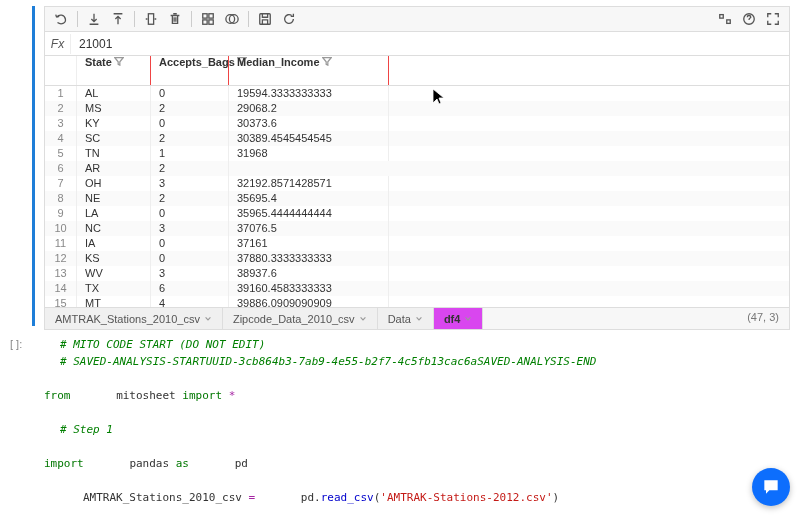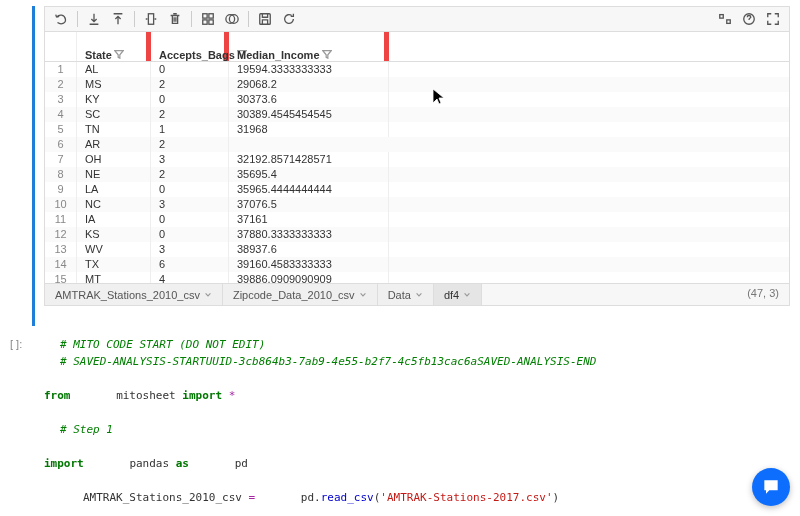--- a/index.html
+++ b/index.html
@@ -10,41 +10,41 @@
 .toolbar-right { margin-left: auto; display: flex; gap: 4px; align-items: center; }
 .tbtn { width: 20px; height: 20px; display: flex; align-items: center; justify-content: center; cursor: pointer; color: #555; border-radius: 3px; }
 .tbtn svg { width: 14px; height: 14px; stroke: #555; fill: none; stroke-width: 1.5; }
 .sep { width: 1px; height: 16px; background: #ccc; margin: 0 2px; }
 .fxbar { height: 24px; border: 1px solid #ddd; border-top: none; display: flex; align-items: center; }
 .fxlabel { width: 26px; text-align: center; font-style: italic; color: #555; border-right: 1px solid #eee; padding: 3px 0; }
 .fxval { padding: 0 8px; color: #333; flex: 1; }
 .grid { border: 1px solid #ddd; border-top: none; height: 252px; overflow: hidden; background: #fff; }
 .ghead { display: flex; height: 30px; border-bottom: 1px solid #ddd; background: #fff; font-weight: 600; font-size: 11px; color: #333; }
 .gh-idx { width: 32px; border-right: 1px solid #eee; }
-.gh-col { display: flex; align-items: flex-end; padding: 0 8px; border-right: 5px solid #ef4444; gap: 2px; }
+.gh-col { display: flex; align-items: flex-start; padding: 0 8px; border-right: 1px solid #ef4444; gap: 2px; }
 .gh-state { width: 74px; }
 .gh-bags { width: 78px; line-height: 1.1; }
 .gh-median { width: 160px; }
 .filter-icon svg { width: 10px; height: 10px; stroke: #999; fill: none; stroke-width: 1.5; }
 .grows { }
 .grow { display: flex; height: 15px; font-size: 11px; color: #333; }
 .grow:nth-child(even) { background: #fafafa; }
 .gc-idx { width: 32px; text-align: center; color: #888; border-right: 1px solid #eee; padding-top: 1px; }
 .gc-state { width: 74px; padding: 1px 8px 0; border-right: 1px solid #eee; }
 .gc-bags { width: 78px; padding: 1px 8px 0; border-right: 1px solid #eee; }
 .gc-median { width: 160px; padding: 1px 8px 0; border-right: 1px solid #eee; }
 .tabs { height: 22px; border: 1px solid #ddd; border-top: none; background: #f7f7f7; display: flex; align-items: stretch; font-size: 11px; }
 .tab { padding: 3px 10px; border-right: 1px solid #ddd; display: flex; align-items: center; gap: 4px; cursor: pointer; background: #f0f0f0; color: #555; }
-.tab.active { background: #e5e5e5; color: #333; }
+.tab.active { background: #d946ef; color: #333; font-weight: bold; }
 .tab-dd svg { width: 8px; height: 8px; stroke: #999; fill: none; stroke-width: 1.5; }
 .shape { margin-left: auto; padding: 3px 10px; color: #777; text-align: right; }
 .codecell { position: absolute; left: 44px; top: 336px; right: 10px; font-family: "Menlo", "Consolas", monospace; font-size: 11px; line-height: 1.55; color: #333; white-space: pre; }
 .cell-prompt { position: absolute; left: 10px; top: 338px; color: #888; font-size: 11px; }
 .c-comment { color: #007f00; font-style: italic; margin-left: 16px; }
-.c-kw { color: #007700; font-weight: bold; }
+.c-kw { color: #007700; font-weight: normal; }
 .c-op { color: #a626a4; }
 .c-str { color: #c41a16; }
 .c-func { color: #0000cc; }
 .c-name { color: #333; padding-left: 39px; }
 .help-bubble { position: absolute; right: 10px; bottom: 10px; width: 38px; height: 38px; border-radius: 50%; background: #0d6efd; display: flex; align-items: center; justify-content: center; cursor: pointer; box-shadow: 0 2px 6px rgba(0,0,0,0.25); }
 .help-bubble svg { width: 20px; height: 20px; fill: #fff; }
 .cursor-arrow { position: absolute; left: 432px; top: 88px; pointer-events:none; }
 .cursor-arrow svg { width: 14px; height: 18px; }
 </style>
 </head>
@@ -124,20 +124,24 @@
           </svg>
         </div>
       <div class="tbtn">
           <svg viewBox="0 0 16 16">
             <path d="M2 6V2h4M14 6V2h-4M2 10v4h4M14 10v4h-4"></path>
           </svg>
         </div>
     </div>
   </div>
 
+  <div class="fxbar">
+    <div class="fxlabel">Fx</div>
+    <div class="fxval">21001</div>
+  </div>
 
   <div class="grid">
     <div class="ghead">
       <div class="gh-idx"></div>
       <div class="gh-col gh-state">
         <span>State</span>
         <span class="filter-icon"><svg viewBox="0 0 12 12">
               <path d="M1 2h10L7 7v4l-2-1V7z"></path>
             </svg></span>
       </div>
@@ -281,21 +285,21 @@
 
 <div class="codecell"><span class="c-comment"># MITO CODE START (DO NOT EDIT)</span>
 <span class="c-comment"># SAVED-ANALYSIS-STARTUUID-3cb864b3-7ab9-4e55-b2f7-4c5fb13cac6aSAVED-ANALYSIS-END</span>
 
 <span class="c-kw">from</span> <span class="c-name">mitosheet</span> <span class="c-kw">import</span> <span class="c-op">*</span>
 
 <span class="c-comment"># Step 1</span>
 
 <span class="c-kw">import</span> <span class="c-name">pandas</span> <span class="c-kw">as</span> <span class="c-name">pd</span>
 
-<span class="c-name">AMTRAK_Stations_2010_csv </span><span class="c-op">=</span><span class="c-name"> pd.</span><span class="c-func">read_csv</span><span>(</span><span class="c-str">'AMTRAK-Stations-2017.csv'</span><span>)</span>
+<span class="c-name">AMTRAK_Stations_2010_csv </span><span class="c-op">=</span><span class="c-name"> pd.</span><span class="c-func">read_csv</span><span>(</span><span class="c-str">'AMTRAK-Stations-2012.csv'</span><span>)</span>
 
 
 
 
 
 </div>
 
 <div class="cursor-arrow"><svg viewBox="0 0 14 18">
       <path d="M1 1l0 14 4-4 2 5 2-1-2-5 5 0z" fill="#000" stroke="#fff" stroke-width="0.8"></path>
     </svg></div>

